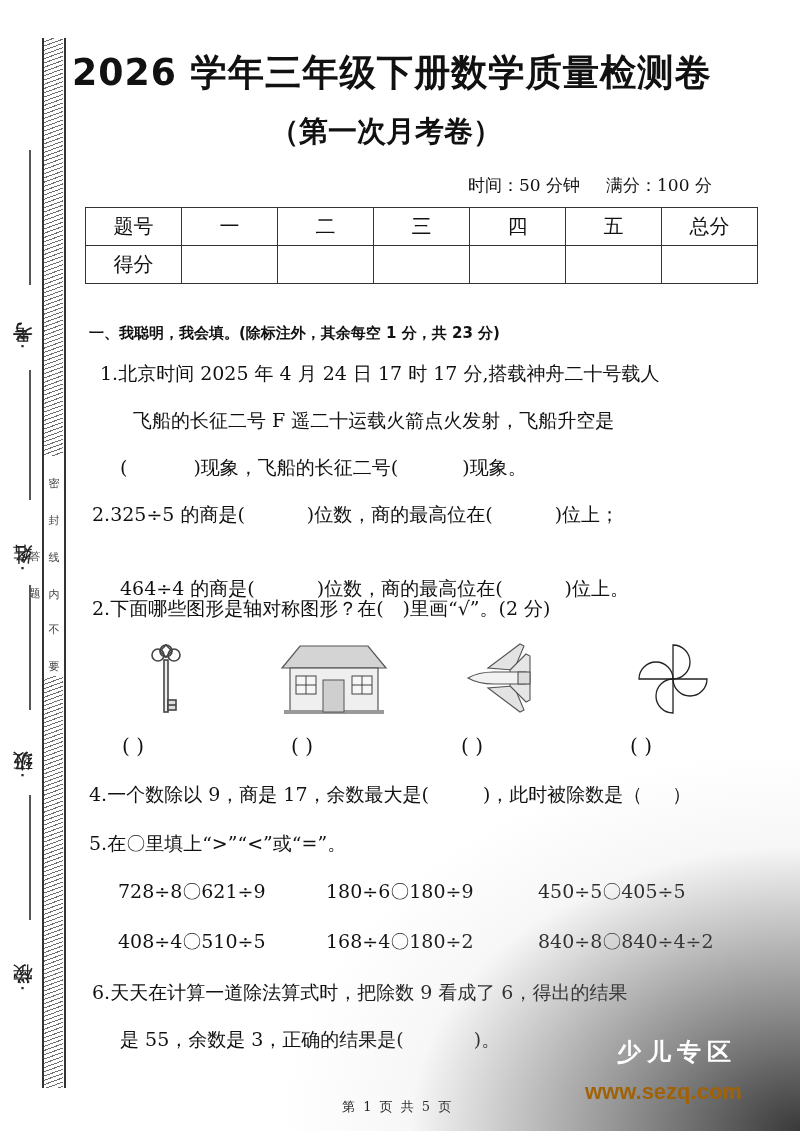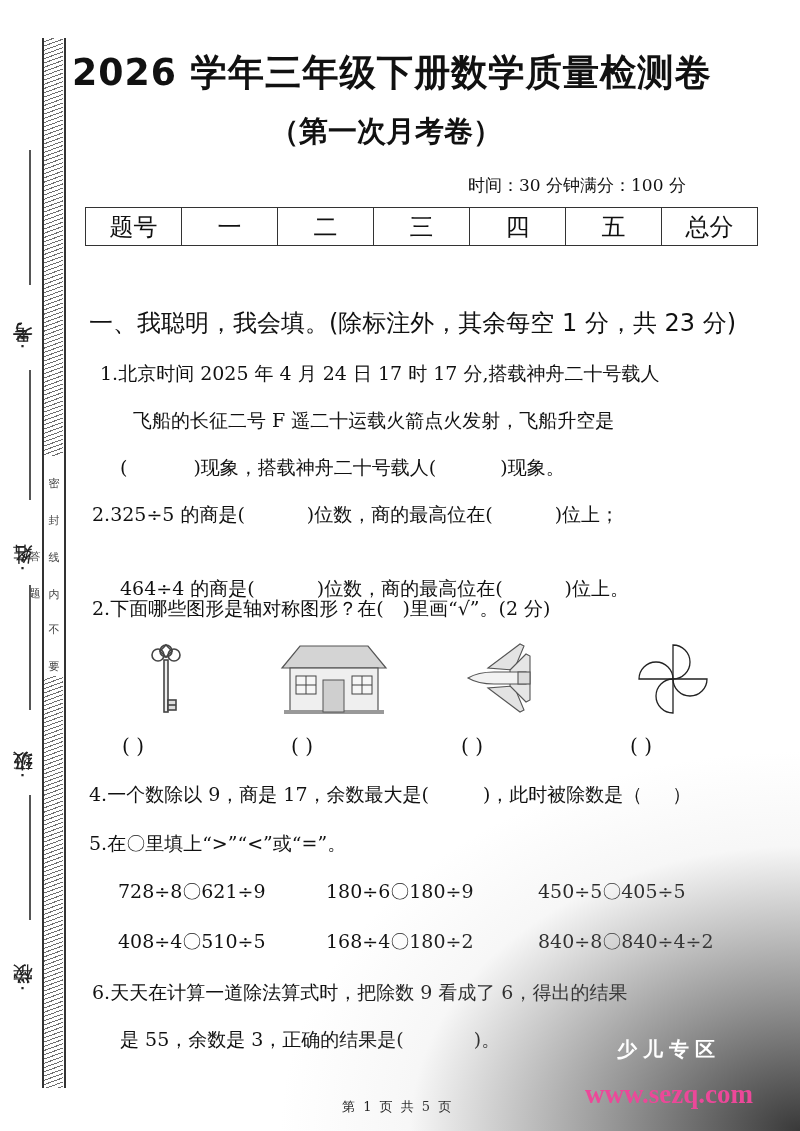--- a/index.html
+++ b/index.html
@@ -31,54 +31,54 @@
   .title {
     left: 72px; top: 48px; font-family: "DejaVu Sans", sans-serif; font-weight: bold;
     font-size: 37px; letter-spacing: 1px; white-space: nowrap; transform: scaleX(0.98);
     transform-origin: left;
   }
   .subtitle {
     left: 270px; top: 112px; font-family: "DejaVu Sans", sans-serif; font-weight: bold;
     font-size: 29px; white-space: nowrap;
   }
   .meta { left: 468px; top: 174px; font-size: 17px; white-space: nowrap; }
-  .meta span + span { }
+  .meta span + span { margin-left: 26px; }
 
   table.score {
     position: absolute; left: 85px; top: 207px; border-collapse: collapse;
-    font-size: 24px;
+    font-size: 20px;
   }
   table.score td {
     border: 1.3px solid #333; width: 95px; height: 37px; text-align: center; padding: 0;
   }
   table.score td:last-child { border-right: 1.3px solid #333; }
 
   .section {
-    left: 89px; top: 307px; font-family: "DejaVu Sans", sans-serif; font-weight: normal;
-    font-size: 24px; white-space: nowrap;
+    left: 89px; top: 324px; font-family: "DejaVu Sans", sans-serif; font-weight: bold;
+    font-size: 15px; white-space: nowrap;
   }
   .line { position: absolute; font-size: 19px; white-space: nowrap; }
   .blank { display: inline-block; }
 
   .figure { position: absolute; }
   .paren { position: absolute; font-size: 20px; white-space: nowrap; }
 
   .footer { left: 342px; top: 1098px; font-size: 13px; white-space: nowrap; letter-spacing: 2px; }
 
   .shade {
     position: absolute; right: 0; bottom: 0; width: 800px; height: 420px; pointer-events: none;
     background: radial-gradient(ellipse 520px 380px at 100% 100%, rgba(40,40,40,.92) 0%, rgba(90,90,90,.65) 35%, rgba(200,200,200,.15) 75%, rgba(255,255,255,0) 100%);
   }
   .wm-cn {
     position: absolute; left: 617px; top: 1036px; color: #fff; font-family: "DejaVu Sans", sans-serif;
-    font-weight: bold; font-size: 20px; letter-spacing: 6px; white-space: nowrap;
+    font-weight: bold; font-size: 24px; letter-spacing: 6px; white-space: nowrap;
   }
   .wm-url {
-    position: absolute; left: 585px; top: 1079px; color: #ec4899; font-family: Liberation Serif, serif;
-    font-weight: bold; font-size: 27px; white-space: nowrap;
+    position: absolute; left: 585px; top: 1079px; color: #a16207; font-family: Liberation Sans, sans-serif;
+    font-weight: bold; font-size: 22px; white-space: nowrap;
   }
 </style>
 </head>
 <body>
 
 <div>
   <div class="vline" style="left:42px; top:38px; height:1050px;"></div>
   <div class="vline" style="left:64px; top:38px; height:1050px;"></div>
   <div class="hatch"></div>
   <div class="seal" style="top:456px; height:220px;">密 封 线 内 不 要 答 题</div>
@@ -89,43 +89,52 @@
   <div class="margin-label" style="top:520px; height:60px;">姓名：</div>
   <div class="margin-rule" style="top:585px; height:125px;"></div>
   <div class="margin-label" style="top:727px; height:60px;">班级：</div>
   <div class="margin-rule" style="top:795px; height:125px;"></div>
   <div class="margin-label" style="top:940px; height:60px;">学校：</div>
 </div>
 
 <div class="abs title">2026 学年三年级下册数学质量检测卷</div>
 <div class="abs subtitle">（第一次月考卷）</div>
 <div class="abs meta">
-  <span>时间：30 分钟</span><span>满分：100 分</span>
+  <span>时间：50 分钟</span><span>满分：100 分</span>
 </div>
 
 <table class="score">
   <tbody>
       <tr>
     <td>题号</td>
     <td>一</td>
     <td>二</td>
     <td>三</td>
     <td>四</td>
     <td>五</td>
     <td>总分</td>
   </tr>
+  <tr>
+    <td>得分</td>
+    <td></td>
+    <td></td>
+    <td></td>
+    <td></td>
+    <td></td>
+    <td></td>
+  </tr>
 </tbody>
   </table>
 
 <div class="abs section">一、我聪明，我会填。(除标注外，其余每空 1 分，共 23 分)</div>
 
 <div class="line" style="left:100px; top:361px;">1.北京时间 2025 年 4 月 24 日 17 时 17 分,搭载神舟二十号载人</div>
 <div class="line" style="left:133px; top:408px;">飞船的长征二号 F 遥二十运载火箭点火发射，飞船升空是</div>
 <div class="line" style="left:120px; top:455px;">
-  <span>(</span><span class="blank" style="width:66px;"></span><span>)现象，搭载神舟二十号载人(</span><span class="blank" style="width:64px;"></span><span>)现象。</span>
+  <span>(</span><span class="blank" style="width:66px;"></span><span>)现象，飞船的长征二号(</span><span class="blank" style="width:64px;"></span><span>)现象。</span>
 </div>
 
 <div class="line" style="left:92px; top:502px;text-align:right;">
   <span>2.325÷5 的商是(</span><span class="blank" style="width:62px;"></span><span>)位数，商的最高位在(</span><span class="blank" style="width:62px;"></span><span>)位上；</span>
 </div>
 <div class="line" style="left:120px; top:576px;">
   <span>464÷4 的商是(</span><span class="blank" style="width:62px;"></span><span>)位数，商的最高位在(</span><span class="blank" style="width:62px;"></span><span>)位上。</span>
 </div>
 
 <div class="line" style="left:92px; top:596px;">2.下面哪些图形是轴对称图形？在(　)里画“√”。(2 分)</div>

